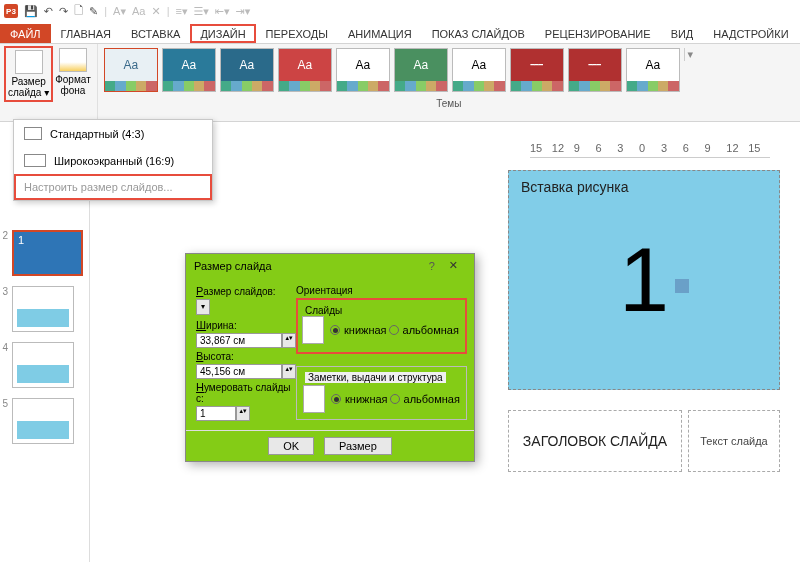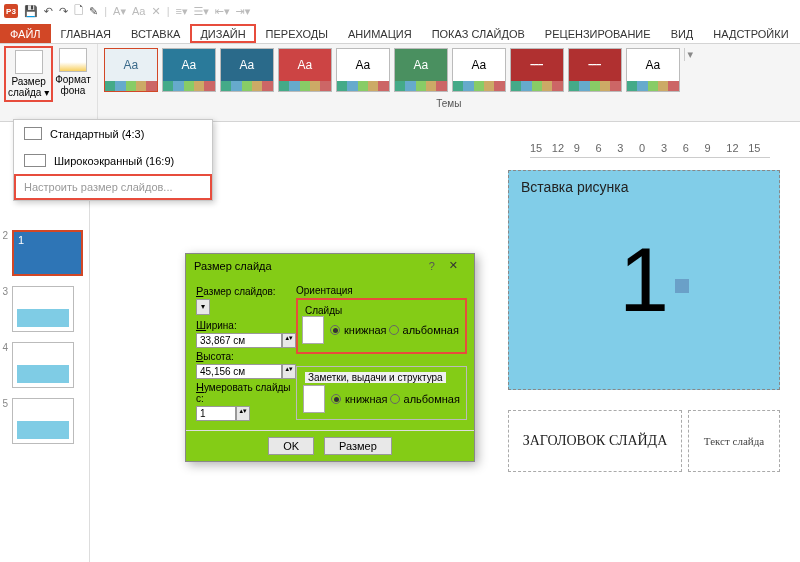--- a/index.html
+++ b/index.html
@@ -50,21 +50,21 @@
 .editor { flex:1; position:relative; background:#fff; }
 .ruler-h { position:absolute; left:30px; right:10px; top:0; height:16px; border-bottom:1px solid #ccc; display:flex; font-size:8px; color:#666; }
 .ruler-h span { flex:1; text-align:left; }
 
 .slide-area { position:absolute; left:40px; top:20px; right:10px; bottom:10px; }
 .main-slide { position:absolute; right:10px; top:28px; width:272px; height:220px; background:#81cde8; border:1px dashed #888; display:flex; align-items:center; justify-content:center; }
 .main-slide .pic-lbl { position:absolute; top:8px; left:12px; font-size:14px; color:#222; }
 .main-slide .big1 { font-size:90px; color:#000; font-weight:400; }
 .main-slide .pic-ic { position:absolute; right:90px; top:108px; width:14px; height:14px; background:#6aa0c8; }
 .notes-row { position:absolute; right:10px; top:268px; width:272px; height:62px; display:flex; gap:6px; }
-.notes-box { border:1px dashed #aaa; display:flex; align-items:center; justify-content:center; text-align:center; padding:4px;font-family:Liberation Serif, serif; }
+.notes-box { border:1px dashed #aaa; display:flex; align-items:center; justify-content:center; text-align:center; padding:4px; }
 .notes-box.t { flex:2; font-size:14px; color:#222; }
 .notes-box.s { flex:1; font-size:11px; color:#444; }
 
 
 .dialog { position:absolute; left:185px; top:253px; width:290px; background:#84cc16; border:1px solid #888; box-shadow:3px 3px 10px rgba(0,0,0,.3); }
 .dlg-title { display:flex; align-items:center; padding:5px 8px; }
 .dlg-title .t { flex:1; font-size:11px; }
 .dlg-title .q { padding:0 6px; color:#555; cursor:default; }
 .dlg-title .x { padding:0 8px; color:#333; cursor:default; }
 .dlg-body { padding:6px 10px; display:flex; gap:0; }

